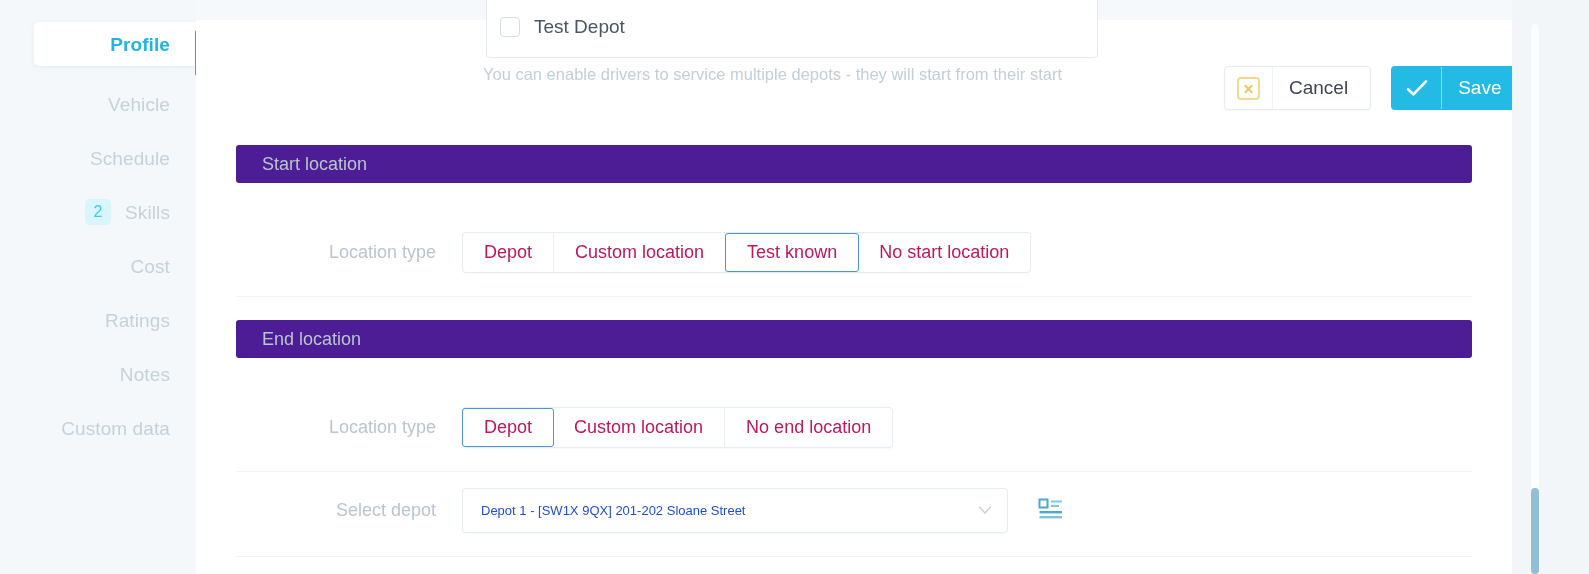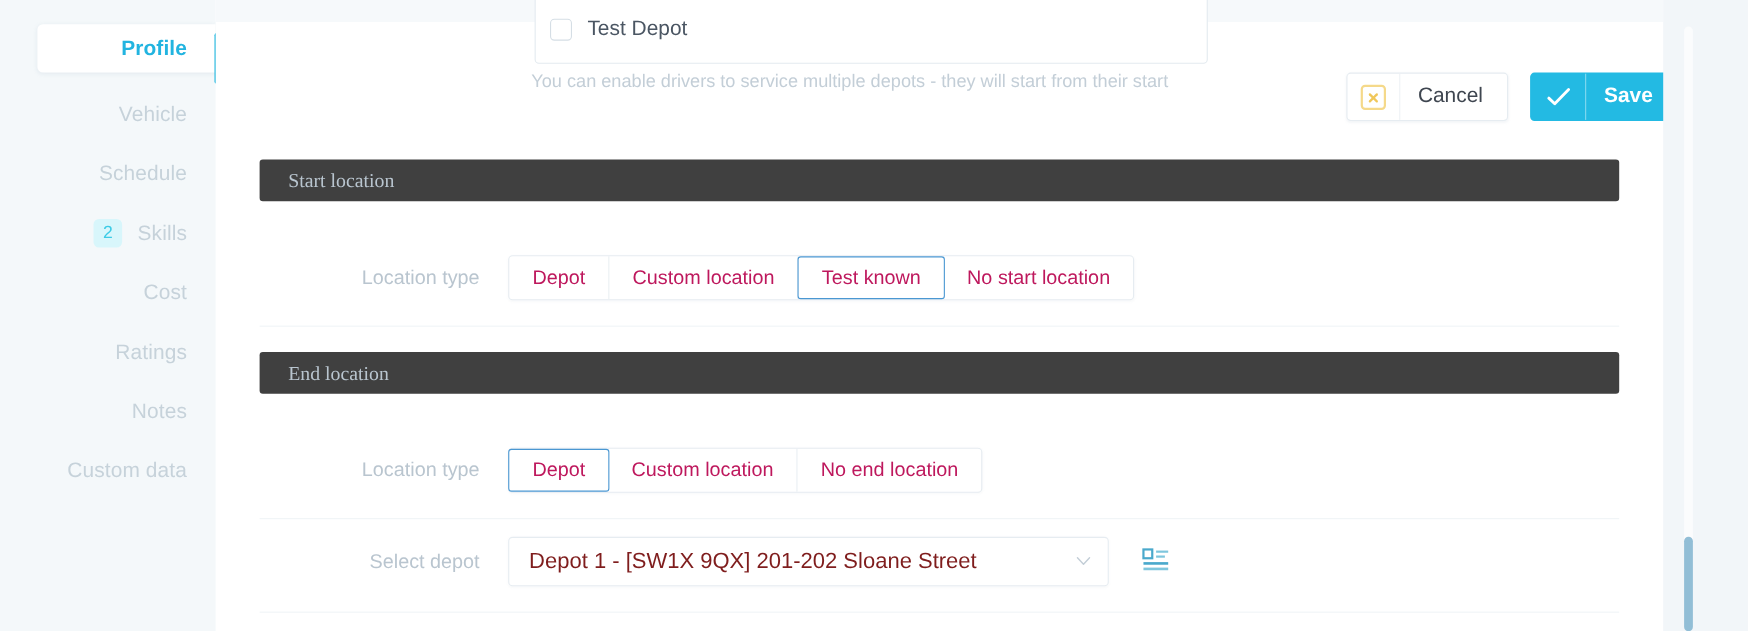--- a/index.html
+++ b/index.html
@@ -202,44 +202,43 @@
     height: 44px;
     background: #23bae3;
     border-radius: 4px;
     padding: 0 22px 0 14px;
     margin-left: 20px;
     box-sizing: border-box;
   }
   #save-label {
     font-size: 19px;
     color: #ffffff;
-    font-weight: bold;
+    font-weight: normal;
     white-space: nowrap;
   }
   .check-icon {
     width: 24px;
     height: 24px;
     flex: none;
   }
 
   
   .section-bar {
     position: absolute;
     left: 40px;
     width: 1236px;
     height: 38px;
-    background: #404040;
+    background: #4c1d95;
     border-radius: 3px;
     display: flex;
     align-items: center;
     padding-left: 26px;
     box-sizing: border-box;
     font-size: 18px;
     color: #b9c5cf;
-    font-family: Liberation Serif, serif;
   }
 
   
   .form-row {
     position: absolute;
     left: 40px;
     width: 1236px;
     height: 60px;
     display: flex;
     align-items: center;
@@ -304,22 +303,22 @@
     border-radius: 4px;
     background: #ffffff;
     box-sizing: border-box;
     display: flex;
     align-items: center;
     padding: 0 14px 0 18px;
     box-shadow: 0 1px 2px rgba(150,170,190,0.07);
   }
   #depot-dropdown-value {
     flex: 1;
-    font-size: 20px;
-    color: #7f1d1d;
+    font-size: 13px;
+    color: #1d4ed8;
     white-space: nowrap;
     overflow: hidden;
   }
   .chevron {
     width: 16px;
     height: 16px;
     flex: none;
   }
   #depot-list-icon {
     margin-left: 30px;

